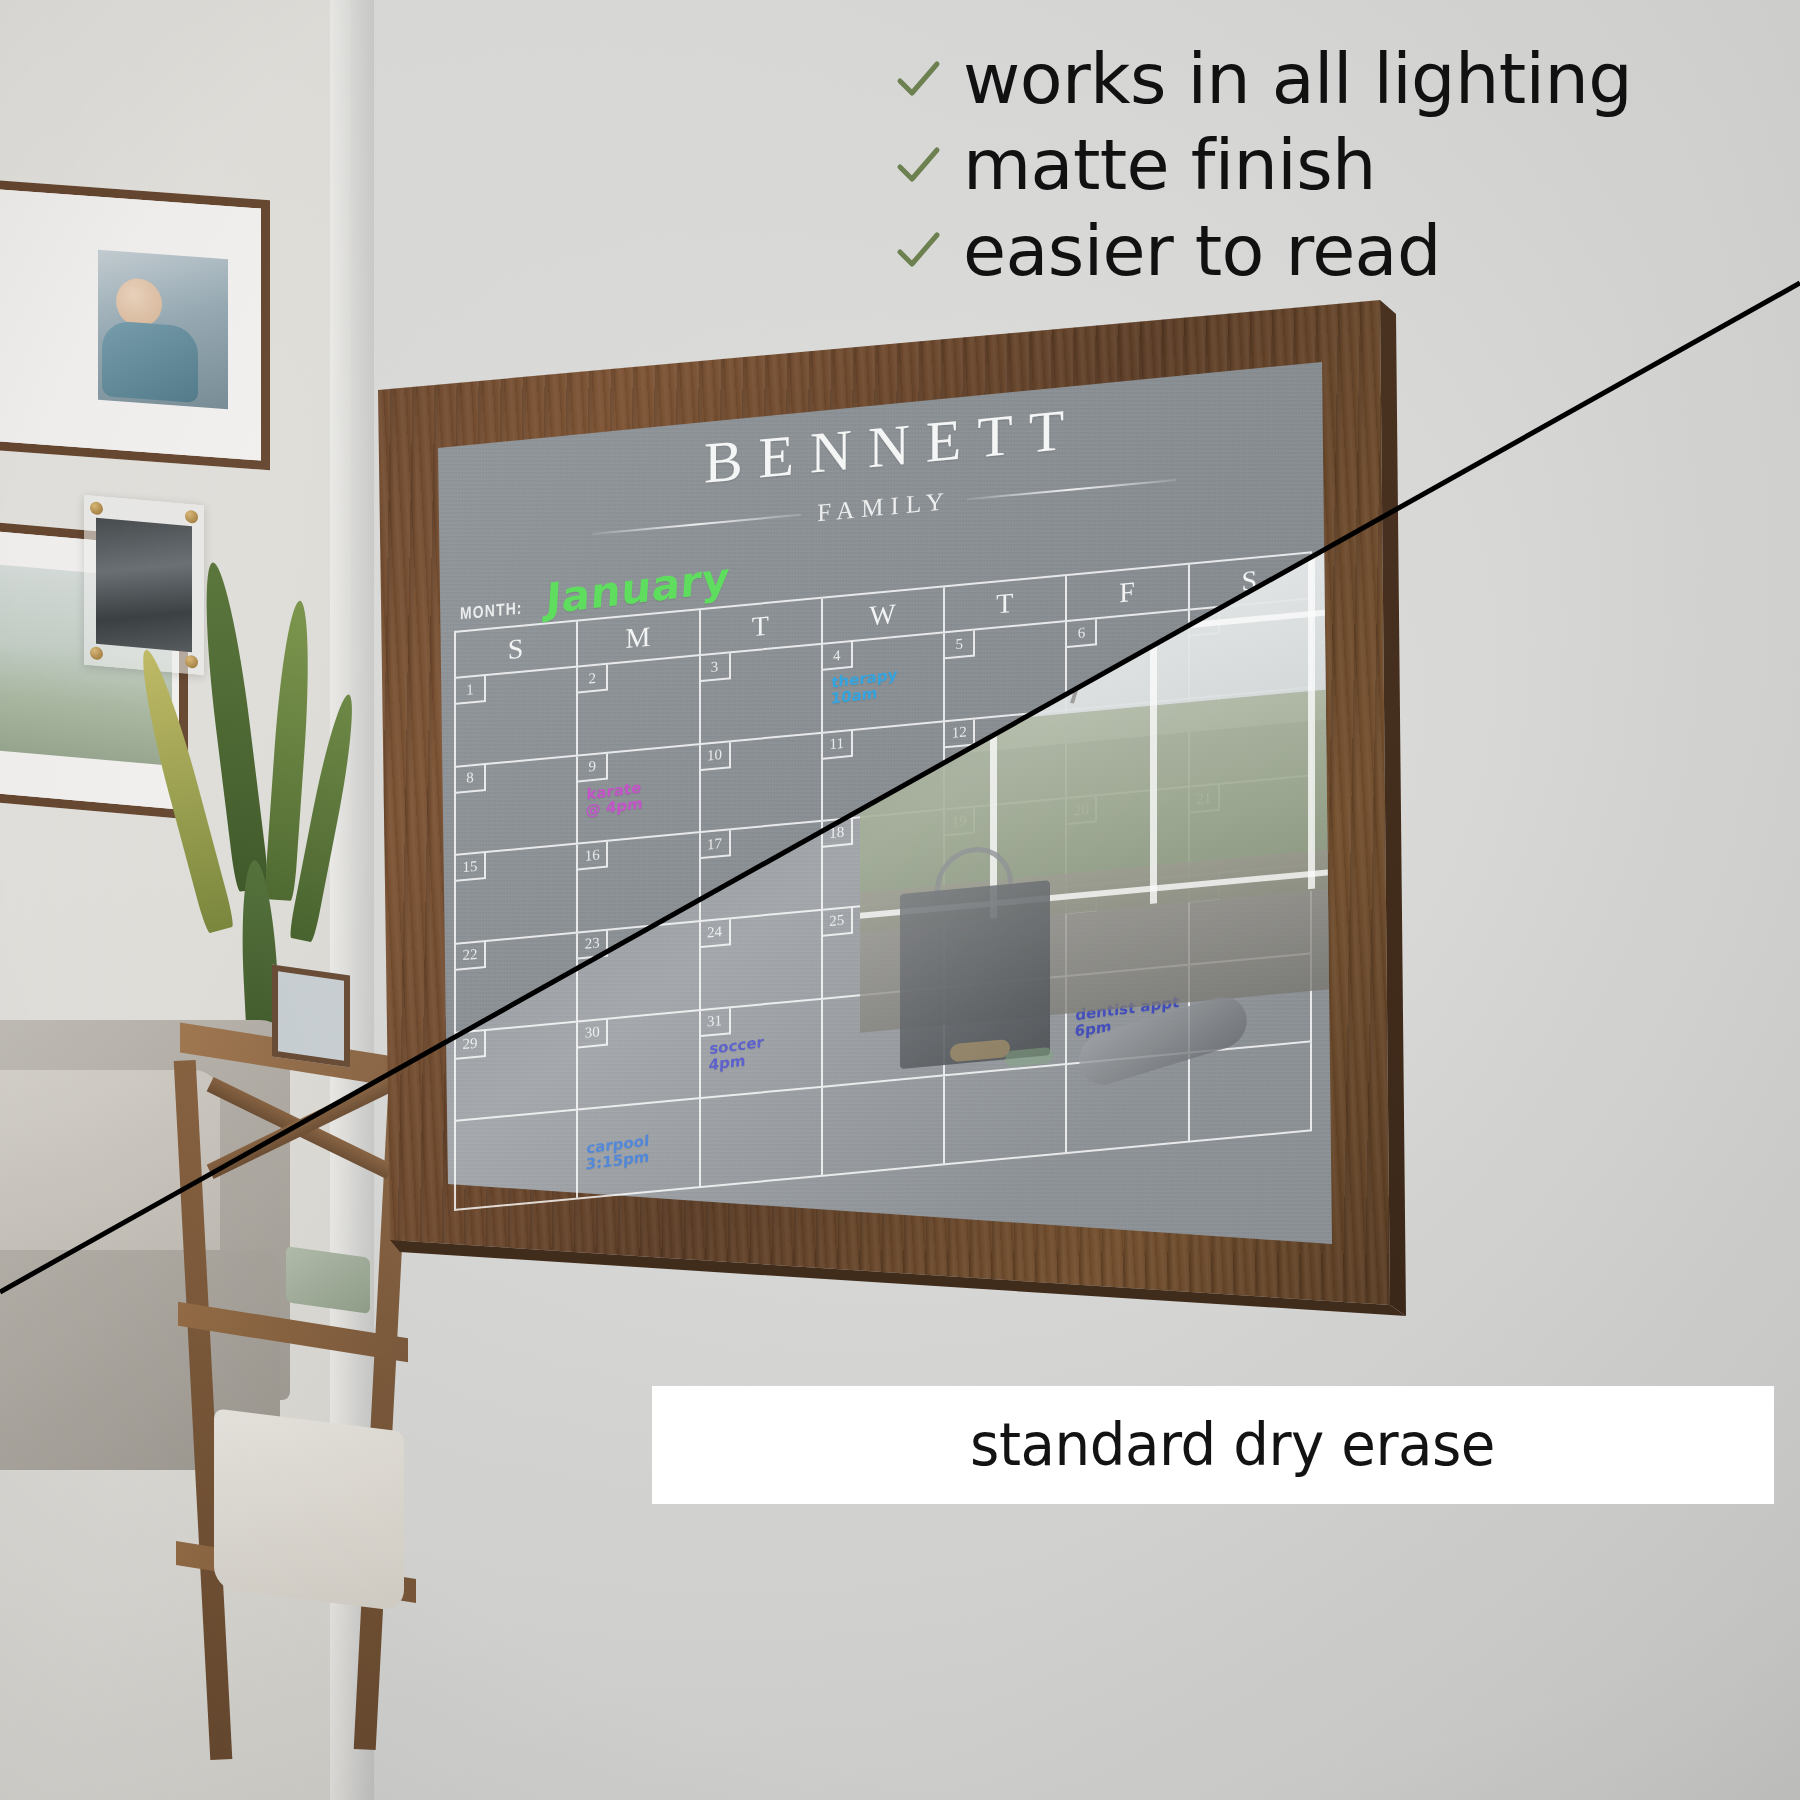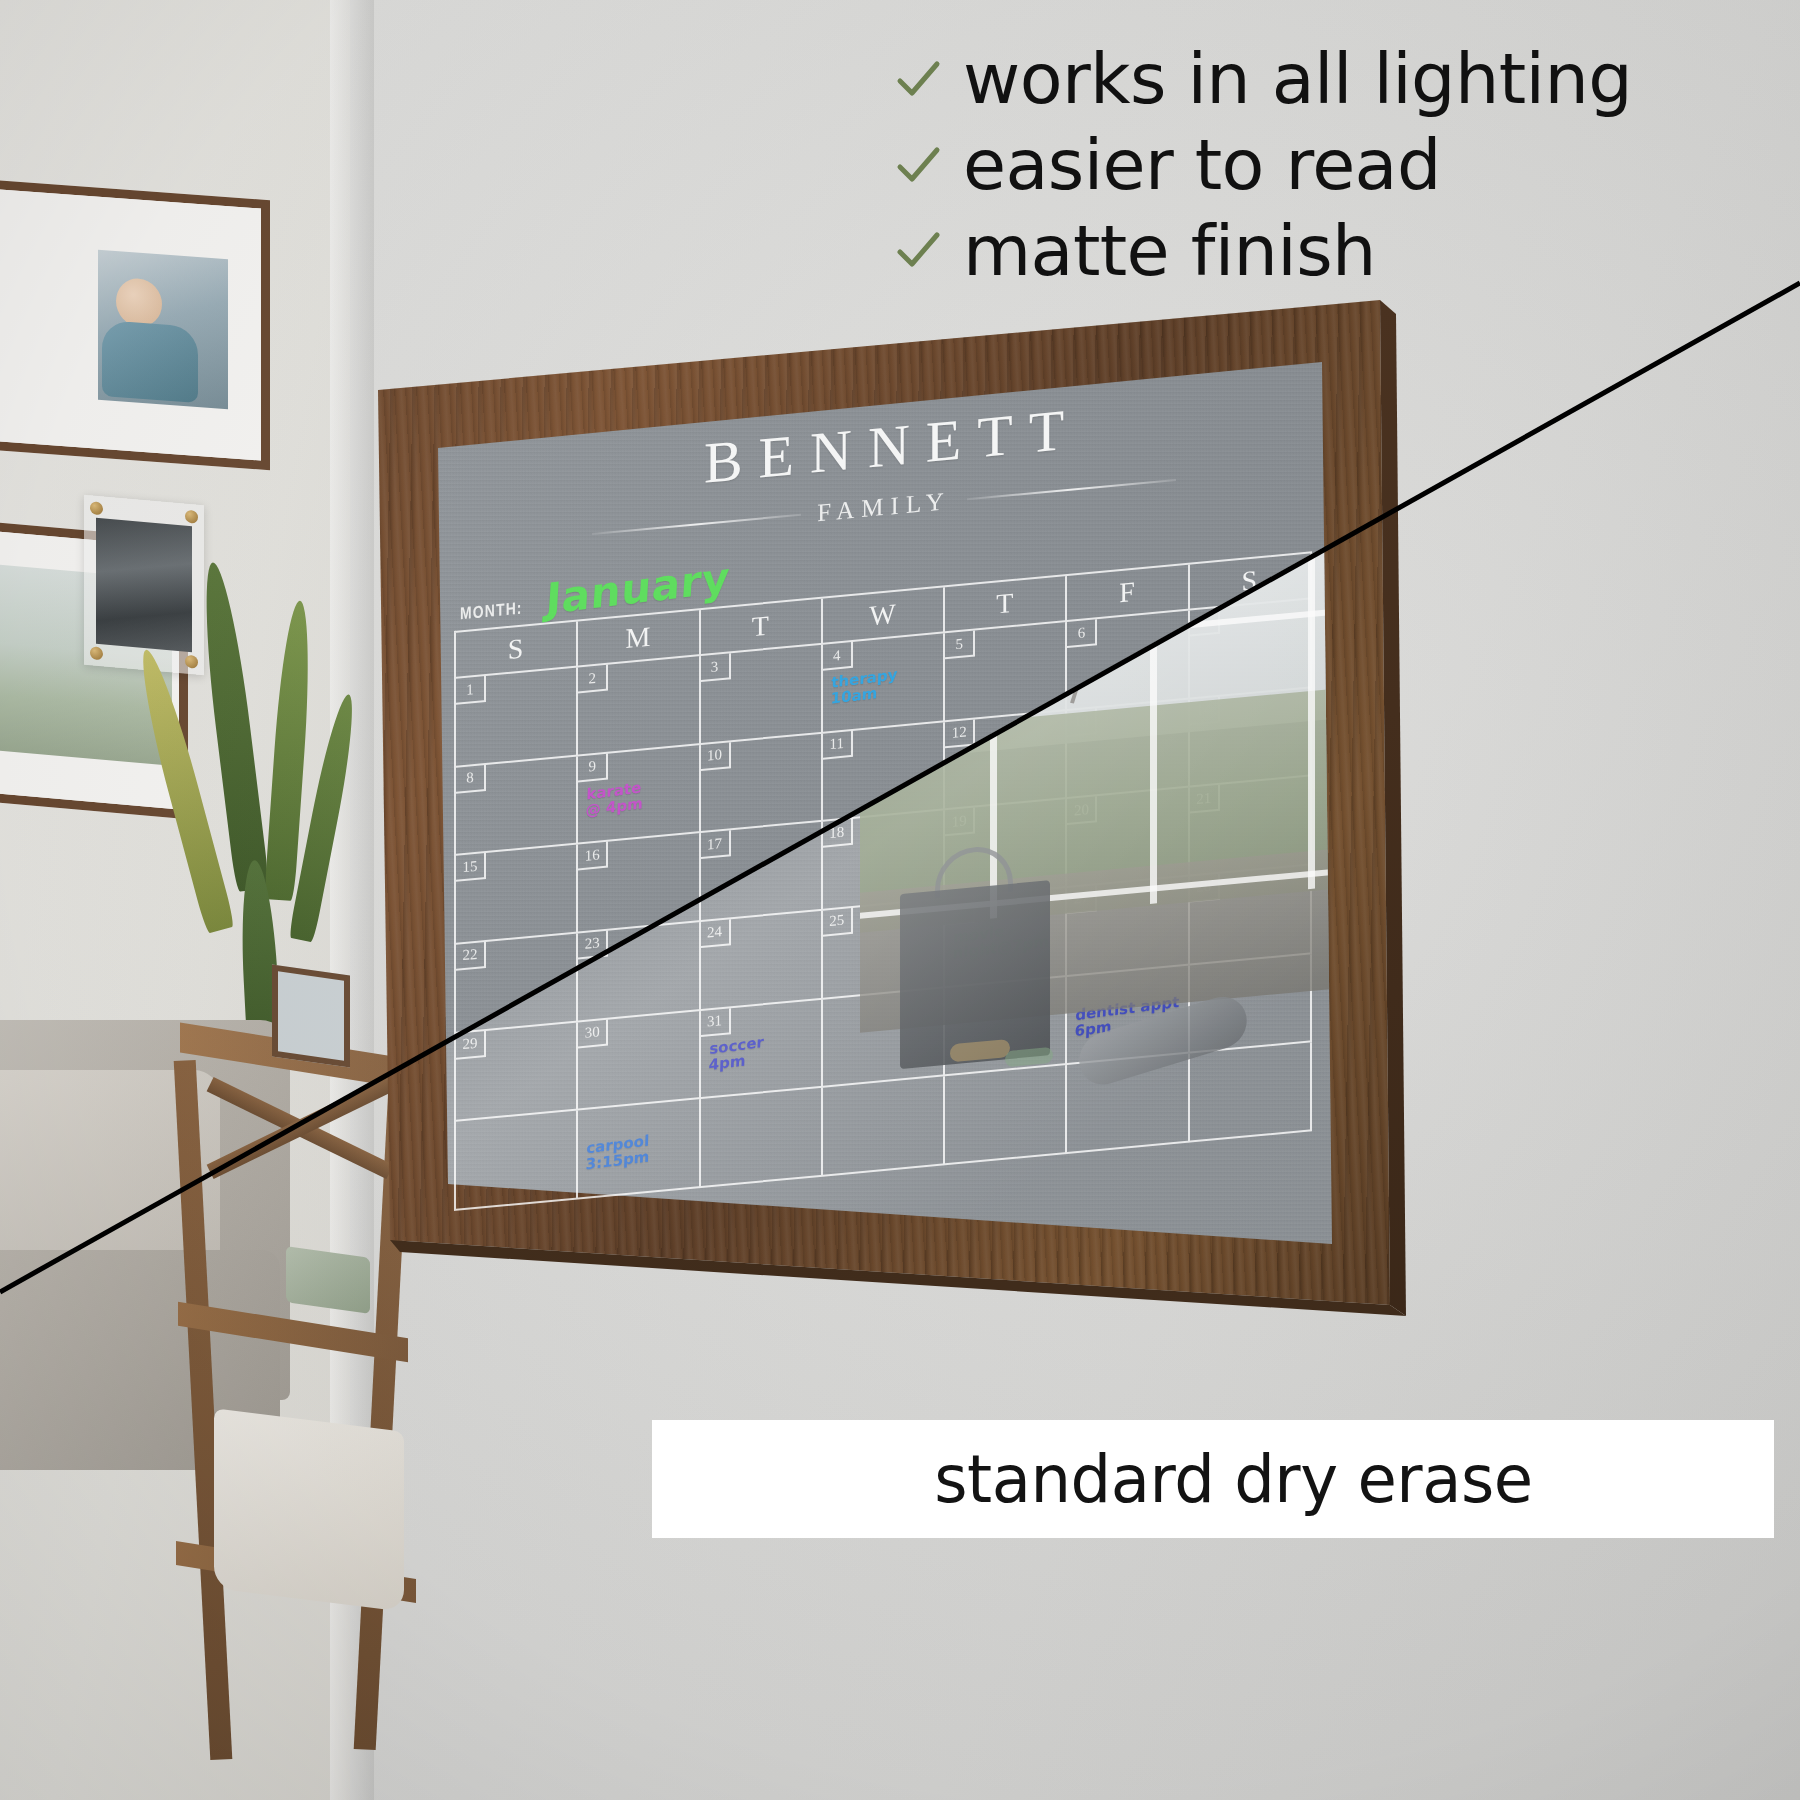--- a/index.html
+++ b/index.html
@@ -305,22 +305,22 @@
     font-family:"DejaVu Sans", sans-serif;
     font-weight:400;
     color:#131313;
     letter-spacing:-0.5px;
   }
   #label-nonglare {
     left:36px; top:106px; width:668px; height:116px;
     font-size:74px;
   }
   #label-standard {
-    left:652px; top:1420px; width:1122px; height:118px;
-    font-size:66px;
+    left:652px; top:1386px; width:1122px; height:118px;
+    font-size:58px;
     padding-left:40px;
   }
   .callout span { transform:scaleX(0.97); display:inline-block; }
 
   
   #features {
     position:absolute; left:895px; top:40px; width:880px;
   }
   .feat-row {
     display:flex; align-items:center; gap:22px; margin-bottom:6px;
@@ -599,25 +599,25 @@
           </svg>
         </span>
         <span class="feat-text">works in all lighting</span>
       </div>
       <div class="feat-row">
         <span class="check">
           <svg width="46" height="46" viewBox="0 0 46 46">
             <path d="M5 24 L17 36 L42 7" fill="none" stroke="#6d8050" stroke-width="5" stroke-linecap="round" stroke-linejoin="round"></path>
           </svg>
         </span>
-        <span class="feat-text">easier to read</span>
+        <span class="feat-text">matte finish</span>
       </div>
       <div class="feat-row">
         <span class="check">
           <svg width="46" height="46" viewBox="0 0 46 46">
             <path d="M5 24 L17 36 L42 7" fill="none" stroke="#6d8050" stroke-width="5" stroke-linecap="round" stroke-linejoin="round"></path>
           </svg>
         </span>
-        <span class="feat-text">matte finish</span>
+        <span class="feat-text">easier to read</span>
       </div>
     </div>
 
 </div>
 
 </body></html>

